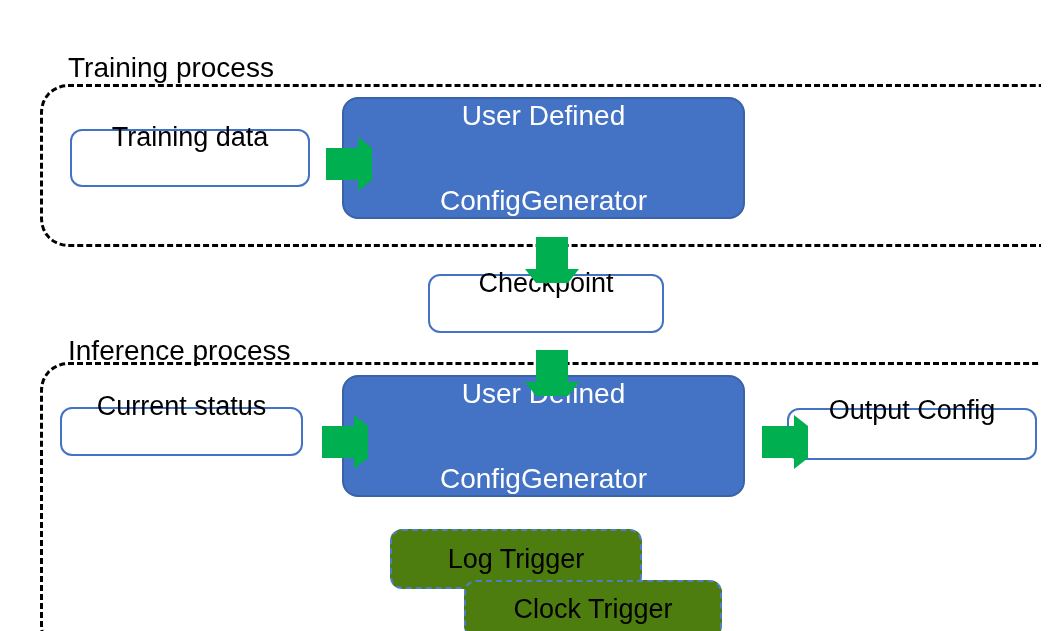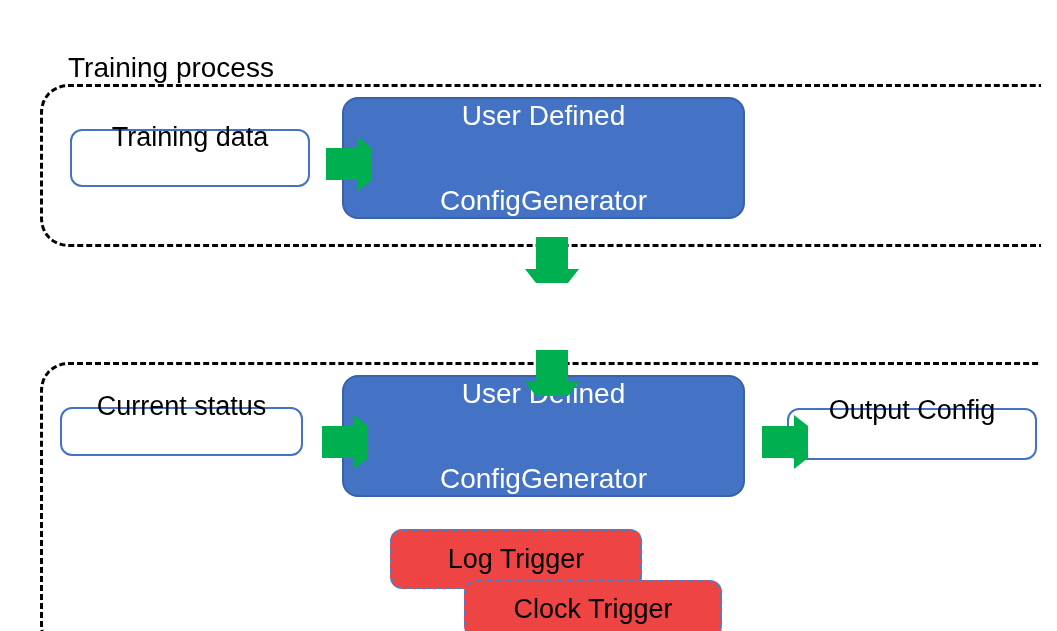--- a/index.html
+++ b/index.html
@@ -50,21 +50,21 @@
     display:flex;flex-direction:column;align-items:center;justify-content:center;
     color:#ffffff;
     font-size:28px;
     line-height:1.42;
     text-align:center;
     z-index:2;
     gap:13px;
   }
   .trigger-box{
     position:absolute;
-    background:#ef4444;
+    background:#4d7c0f;
     border:2.5px dashed var(--trigger-border);
     border-radius:12px;
     display:flex;align-items:center;justify-content:center;
     font-size:27px;
     white-space:nowrap;
   }
   
   .arrow{position:absolute;display:flex;z-index:4;}
   .arrow.h{flex-direction:row;align-items:center;height:22px;}
   .arrow.h .shaft{flex:1;height:7px;background:var(--green);}
@@ -110,26 +110,30 @@
   <div class="arrow h" style="left:278px;top:116px;width:34px;">
     <div class="shaft"></div>
     <div class="head-right"></div>
   </div>
 
   <div class="arrow v" style="left:504px;top:189px;height:53px;">
     <div class="shaft"></div>
     <div class="head-down"></div>
   </div>
 
+  <div class="io-box" style="left:396px;top:242px;width:236px;height:59px;">
+    <span>Checkpoint</span>
+  </div>
 
   <div class="arrow v" style="left:504px;top:302px;height:41px;">
     <div class="shaft"></div>
     <div class="head-down"></div>
   </div>
 
+  <div class="section-title" style="left:20px;top:287px;">Inference process</div>
 
   <div class="dashed-container" style="left:8px;top:330px;width:1042px;height:292px;"></div>
 
   <div class="io-box" style="left:28px;top:375px;width:243px;height:49px;">
     <span>Current status</span>
   </div>
 
   <div class="node-blue" style="left:310px;top:343px;width:403px;height:122px;">
     <span>User Defined</span>
     <span>ConfigGenerator</span>

